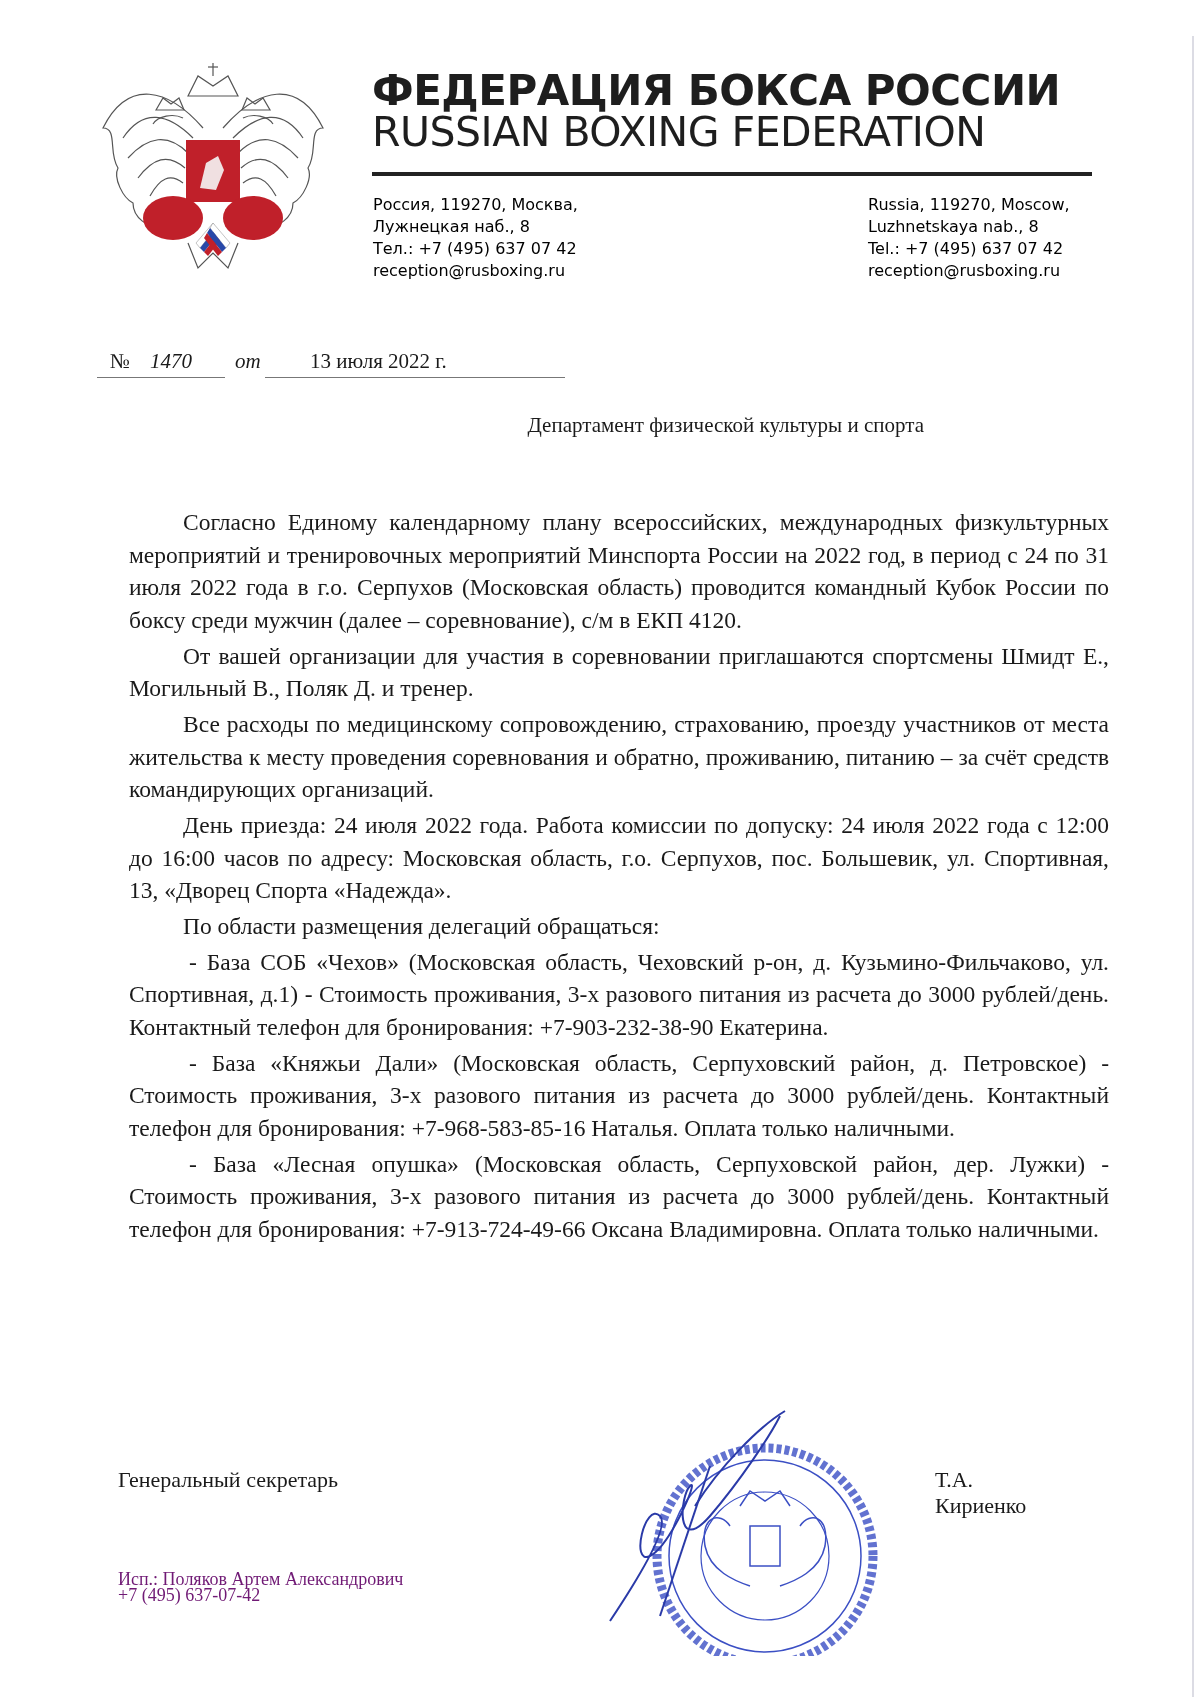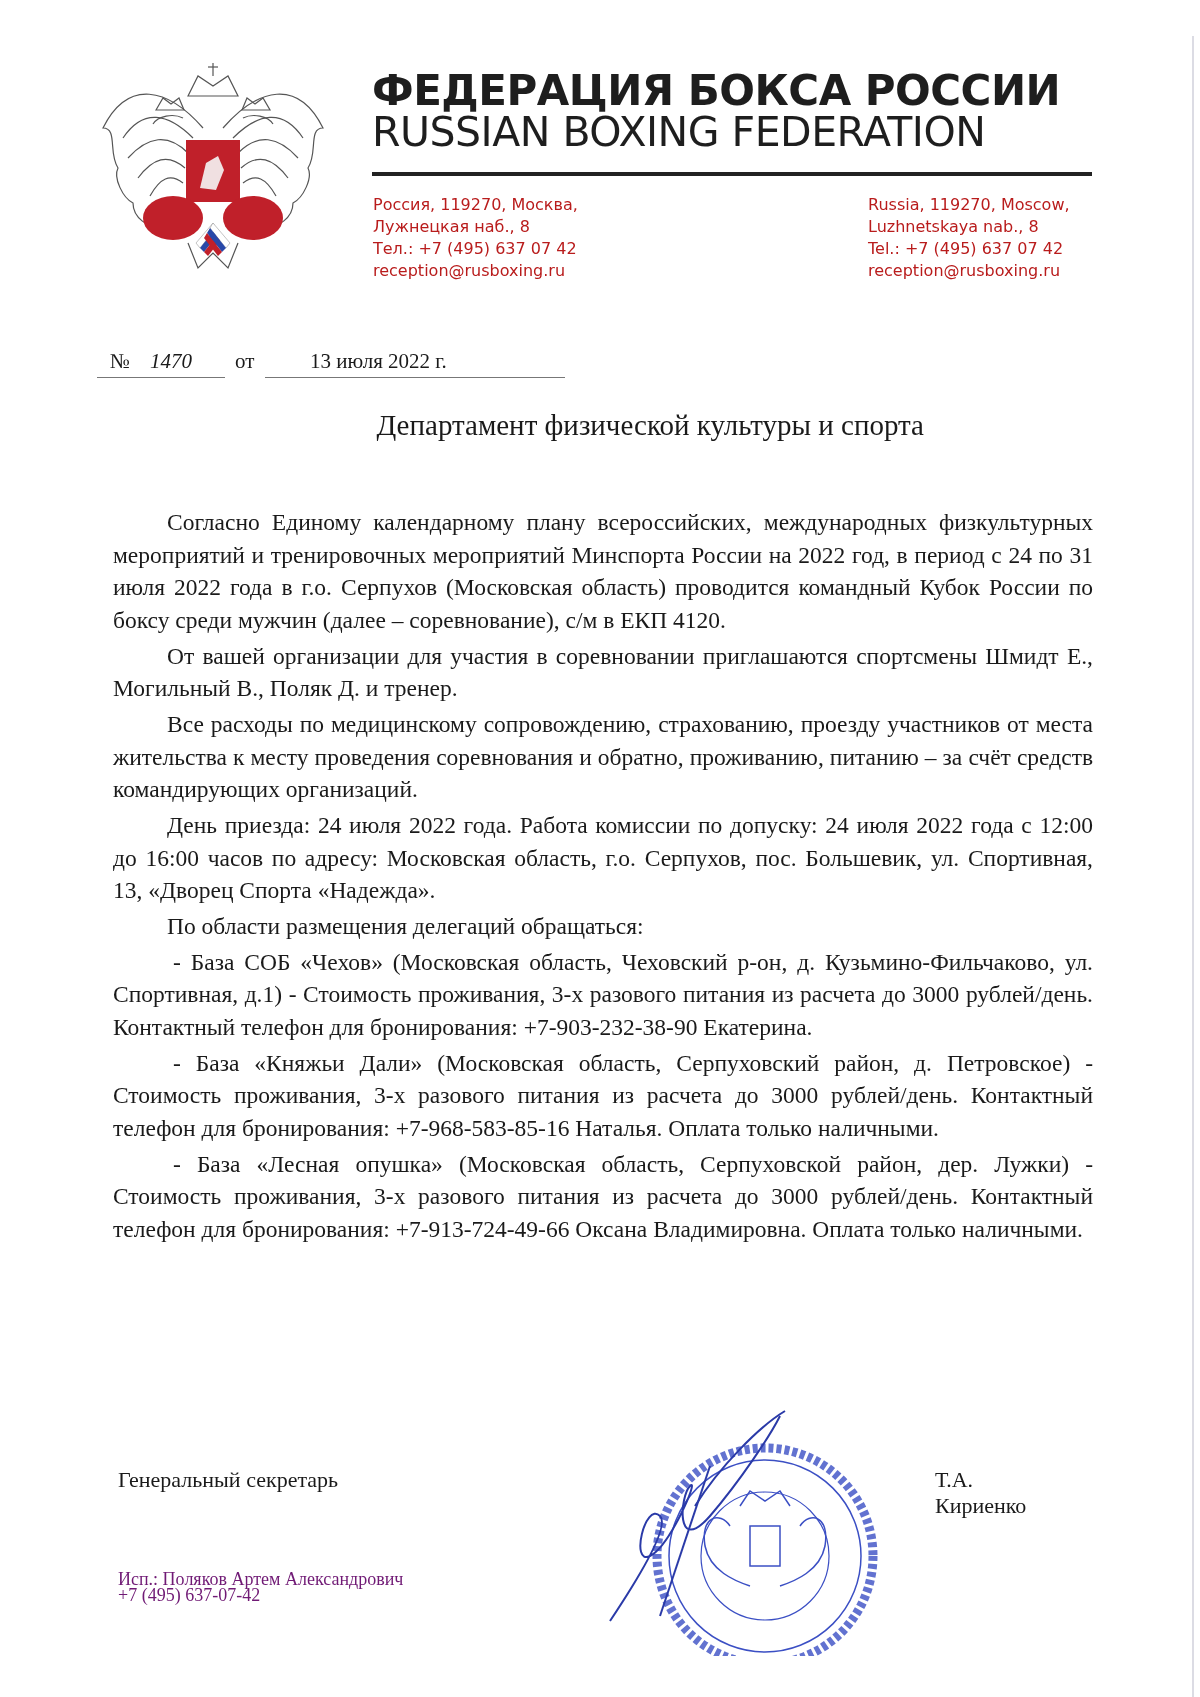--- a/index.html
+++ b/index.html
@@ -7,39 +7,39 @@
     .page { position: absolute; left: 0; top: 0; width: 1028px; height: 1697px; background: #fff; margin-top: 36px; }
     .edge-right { position: absolute; left: 1192px; top: 0; width: 2px; height: 1685px; background: #dcdce4; }
     .edge-bottom { position: absolute; left: 0; top: 1686px; width: 1200px; height: 2px; background: #555; }
 
     .logo { position: absolute; left: 88px; top: 22px; width: 250px; height: 220px; }
 
     .org-ru { position: absolute; left: 372px; top: 30px; font-family: "DejaVu Sans", sans-serif; font-weight: bold; font-size: 42px; letter-spacing: -0.5px; color: #1e1e1e; white-space: nowrap; }
     .org-en { position: absolute; left: 372px; top: 72px; font-family: "DejaVu Sans", sans-serif; font-size: 41px; letter-spacing: -0.5px; color: #1e1e1e; white-space: nowrap; }
     .head-rule { position: absolute; left: 372px; top: 136px; width: 720px; height: 4px; background: #222; }
 
-    .addr { position: absolute; top: 158px; font-family: "DejaVu Sans", sans-serif; font-size: 16px; line-height: 22px; color: #b91c1c; }
+    .addr { position: absolute; top: 158px; font-family: "DejaVu Sans", sans-serif; font-size: 16px; line-height: 22px; color: #000000; }
     .addr-ru { left: 373px; }
     .addr-en { left: 868px; }
     .addr div { white-space: nowrap; }
 
     .serif { font-family: "Liberation Serif", serif; color: #1a1a1a; }
 
     .regline { position: absolute; top: 313px; height: 28px; font-size: 21px; }
     .reg-no-label { left: 110px; }
     .reg-no-val { left: 150px; font-style: italic; }
-    .reg-ot { left: 235px; }
+    .reg-ot { left: 235px; font-style: italic; }
     .reg-date { left: 310px; }
     .uline { position: absolute; top: 341px; height: 1px; background: #777; }
     .u1 { left: 97px; width: 128px; }
     .u2 { left: 265px; width: 300px; }
 
-    .addressee { position: absolute; right: 104px; top: 372px; text-align: right; font-size: 29px; line-height: 34px; }
+    .addressee { position: absolute; right: 104px; top: 372px; text-align: right; font-size: 21px; line-height: 34px; }
 
-    .body-text { position: absolute; left: 113px; top: 470px; width: 980px; font-size: 23.5px; line-height: 32.6px; text-align: justify; font-family: Liberation Serif, serif; }
+    .body-text { position: absolute; left: 129px; top: 470px; width: 980px; font-size: 23.5px; line-height: 32.6px; text-align: justify; font-family: Liberation Serif, serif; }
     .body-text p { margin: 0 0 3.2px 0; text-indent: 54px; }
     .body-text p.indent-lg { text-indent: 60px; }
 
     .sig-title { position: absolute; left: 118px; top: 1431px; font-size: 22px; }
     .sig-name { position: absolute; left: 935px; top: 1431px; font-size: 22px; }
     .executor { position: absolute; left: 118px; top: 1535px; font-size: 18px; line-height: 16px; color: #701a75; }
 
     .stamp { position: absolute; left: 600px; top: 1370px; width: 300px; height: 250px; }
   </style>
 </head>

